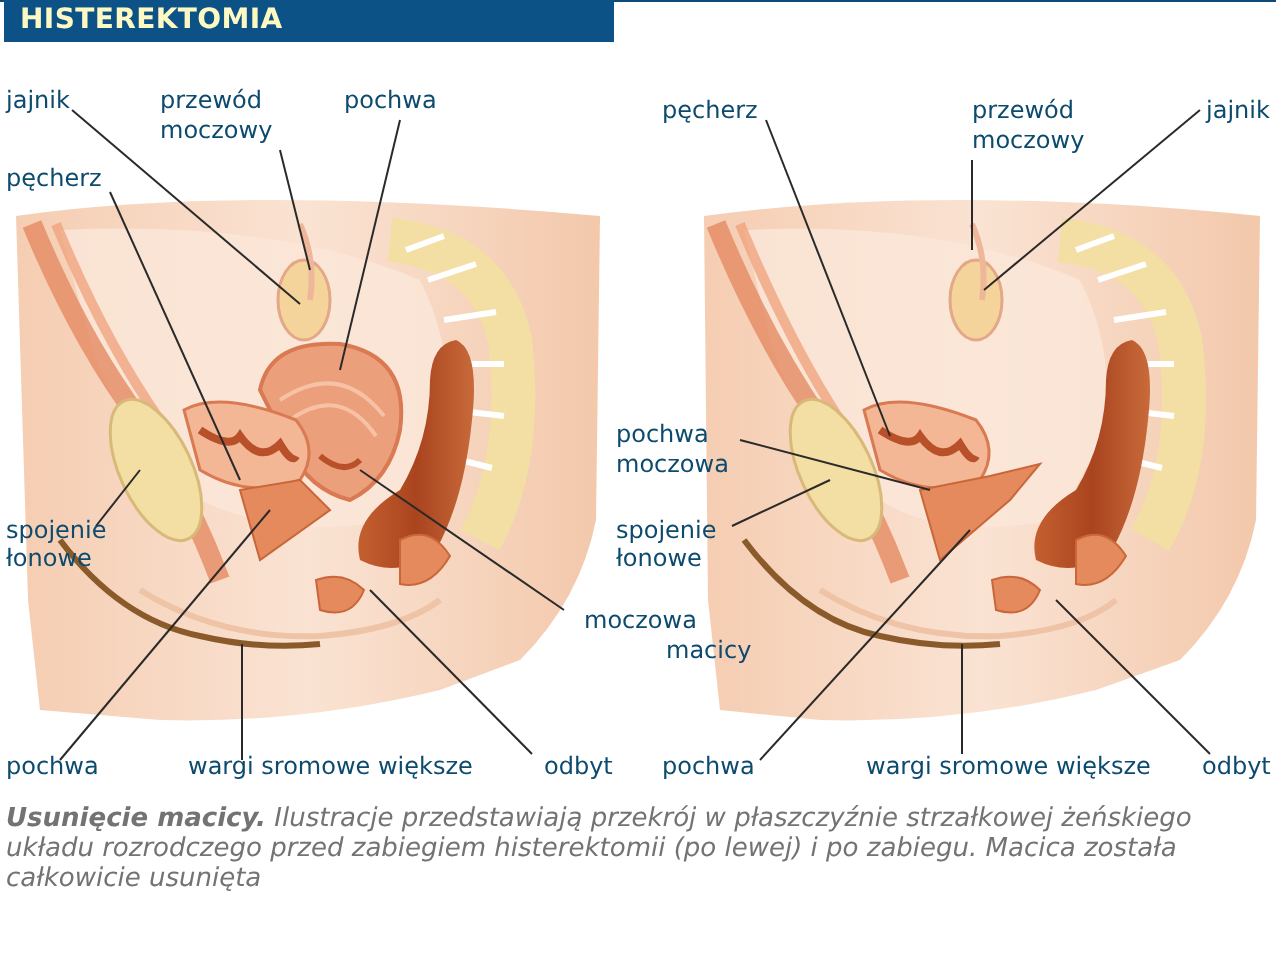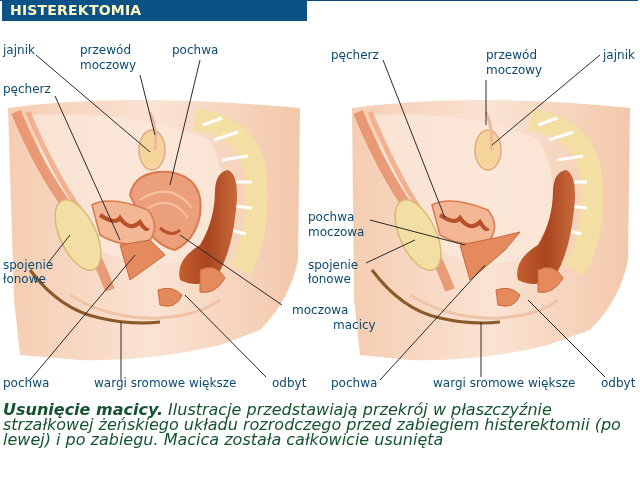--- a/index.html
+++ b/index.html
@@ -27,21 +27,21 @@
     }
     .lbl {
       position: absolute;
       font-family: "DejaVu Sans", sans-serif;
       font-size: 12px; line-height: 14px; color: #0c4a6e;
       white-space: nowrap;
     }
     .caption {
       position: absolute; left: 3px; top: 402px; width: 634px;
       font-family: "DejaVu Sans", sans-serif;
-      font-size: 16px; line-height: 15px; color: #14532d;
+      font-size: 13px; line-height: 15px; color: #737373;
       font-style: italic;
     }
     .caption .lead { font-weight: bold; }
   </style>
 </head>
 <body>
 
 <div class="topline"></div>
 <div class="header-bar">
   <span class="header-title">HISTEREKTOMIA</span>

